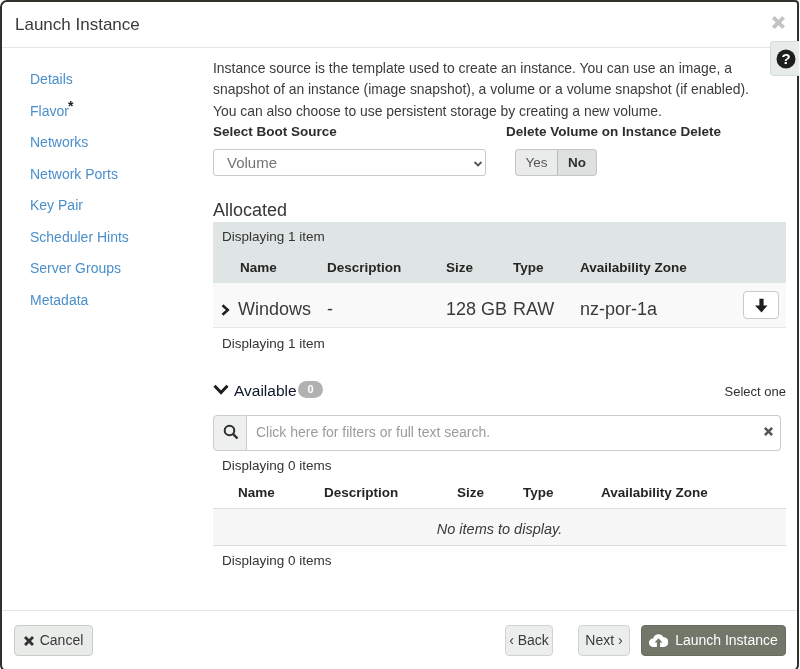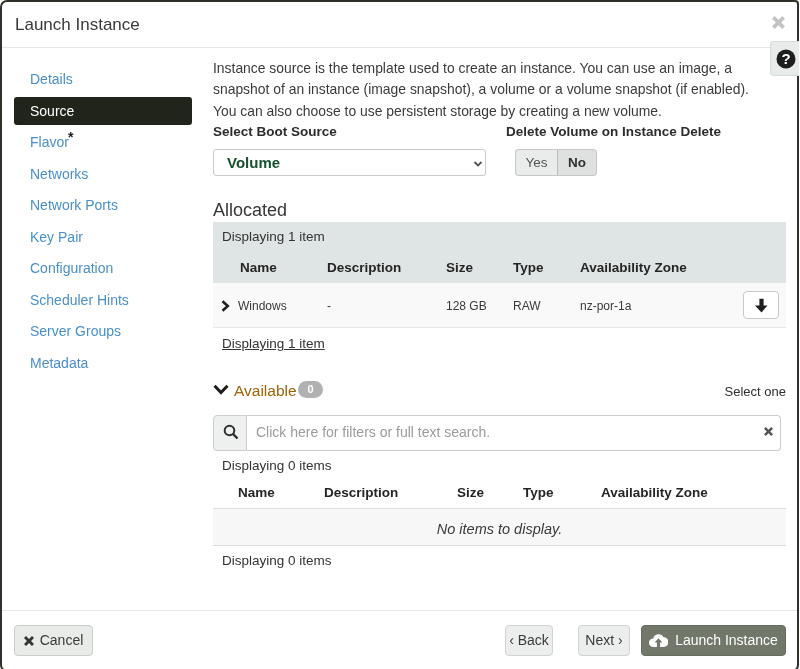--- a/index.html
+++ b/index.html
@@ -18,49 +18,49 @@
 .nav li { position:relative; height:28.5px; margin-bottom:3px; font-size:14px; line-height:28.5px; padding-left:16px; color:#4a8fca; border-radius:3px; }
 .nav li.active { background:#20241b; color:#fff; }
 .nav li .req { position:absolute; left:54px; top:-5px; color:#1c1c1c; font-size:14px; font-weight:bold; }
 
 
 .main { position:absolute; left:213px; top:48px; width:573px; }
 .desc { position:absolute; top:9.5px; left:0; font-size:13.9px; line-height:21.6px; color:#3b3b3b; }
 .lbl { position:absolute; top:76px; font-size:13.5px; font-weight:bold; color:#2d2d2d; }
 .lbl.l1 { left:0; }
 .lbl.l2 { left:293px;text-align:center; }
-.select { position:absolute; left:0; top:101px; width:273px; height:27px; border:1px solid #cacaca; border-radius:3px; background:#fff; font-size:15px; color:#14532d; line-height:25px; padding-left:13px;font-weight:bold; }
+.select { position:absolute; left:0; top:101px; width:273px; height:27px; border:1px solid #cacaca; border-radius:3px; background:#fff; font-size:15px; color:#737373; line-height:25px; padding-left:13px; }
 .select svg { position:absolute; right:2px; top:9px; }
 .btngroup { position:absolute; left:302px; top:101px; height:27px; }
 .btngroup span { display:inline-block; height:27px; line-height:25px; font-size:13.5px; text-align:center; border:1px solid #c6c6c6; color:#3a3a3a; float:left; }
 .btngroup .yes { width:42px; background:#eaebeb; border-radius:4px 0 0 4px; border-right:none; }
 .btngroup .no  { width:40px; background:#dfe1e1; border-radius:0 4px 4px 0; font-weight:bold; border-left:1px solid #b9b9b9; }
 
 .h2 { position:absolute; left:0; font-size:18px; color:#373737; }
 .alloc-h2 { top:152px; }
 
 
-.t1 { position:absolute; left:0; top:174px; width:573px;text-decoration:underline; }
+.t1 { position:absolute; left:0; top:174px; width:573px; }
 .t1 .thead { background:#dfe5e4; height:61px; position:relative; }
 .t1 .count { position:absolute; left:9px; top:7px; font-size:13.5px; color:#333; }
 .trow { position:absolute; font-size:13.5px; font-weight:bold; color:#252525; }
 .t1 .h-name { left:27px; top:38px; }
 .t1 .h-desc { left:114px; top:38px; }
 .t1 .h-size { left:233px; top:38px; }
 .t1 .h-type { left:300px; top:38px; }
 .t1 .h-az   { left:367px; top:38px; }
-.t1 .drow { position:relative; height:45px; background:#f9f9f9; border-bottom:1px solid #e7e7e7; font-size:12px; color:#3a3a3a; }
+.t1 .drow { position:relative; height:45px; background:#f9f9f9; border-bottom:1px solid #e7e7e7; font-size:18px; color:#3a3a3a; }
 .t1 .drow .cell { position:absolute; top:16px; }
 .t1 .foot { height:33px; font-size:13.5px; color:#333; padding:8px 0 0 9px; background:#fff; }
 .abtn { position:absolute; right:7px; top:8px; width:36px; height:28px; background:#fff; border:1px solid #c9c9c9; border-radius:4px; }
 .abtn svg { position:absolute; left:10px; top:6px; }
 
 
 .avail-line { position:absolute; left:0; top:333px; width:573px; height:20px; }
-.avail-line .h2t { position:absolute; left:21px; top:1px; font-size:15.5px; color:#a16207; }
+.avail-line .h2t { position:absolute; left:21px; top:1px; font-size:15.5px; color:#0f172a; }
 .badge { position:absolute; left:85px; top:0px; width:25px; height:17px; background:#b1b1b1; color:#fff; font-size:11px; font-weight:bold; text-align:center; line-height:17px; border-radius:9px; }
 .selone { position:absolute; right:0; top:3px; font-size:13px; color:#2f2f2f; }
 
 
 .search { position:absolute; left:0; top:367px; width:568px; height:36px; }
 .search .icon { position:absolute; left:0; top:0; width:34px; height:36px; background:#eef0ef; border:1px solid #cccccc; border-radius:4px 0 0 4px; } .search .icon svg { display:block; }
 .search .box { position:absolute; left:34px; top:0; width:534px; height:36px; background:#fff; border:1px solid #cccccc; border-left:none; border-radius:0 4px 4px 0; }
 .search .ph { position:absolute; left:43px; top:9px; font-size:14px; color:#9b9b9b; }
 .search .x { position:absolute; right:8px; top:12px; } .search .x svg { display:block; }
 
@@ -97,26 +97,24 @@
   </div>
   <div class="helpbtn">
       <svg width="20" height="20" viewBox="0 0 20 20">
         <circle cx="10" cy="10" r="9.5" fill="#1e1e1e"></circle>
         <text x="10" y="15.2" font-size="15" font-weight="bold" fill="#fff" text-anchor="middle" font-family="Liberation Sans, sans-serif">?</text>
       </svg>
     </div>
 
   <ul class="nav">
     <li>Details</li>
-    <li class="active">Source</li>
     <li>Flavor<span class="req">*</span></li>
     <li>Networks</li>
     <li>Network Ports</li>
     <li>Key Pair</li>
-    <li>Configuration</li>
     <li>Scheduler Hints</li>
     <li>Server Groups</li>
     <li>Metadata</li>
   </ul>
 
   <div class="main">
     <div class="desc">Instance source is the template used to create an instance. You can use an image, a<br>snapshot of an instance (image snapshot), a volume or a volume snapshot (if enabled).<br>You can also choose to use persistent storage by creating a new volume.</div>
     <div class="lbl l1">Select Boot Source</div>
     <div class="lbl l2">Delete Volume on Instance Delete</div>
     <div class="select">Volume<svg width="10" height="10" viewBox="0 0 10 10">

